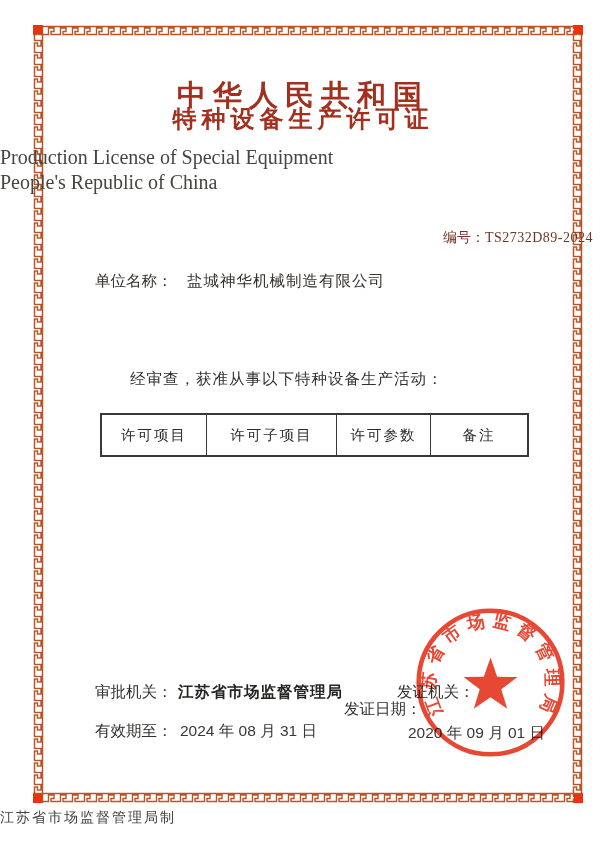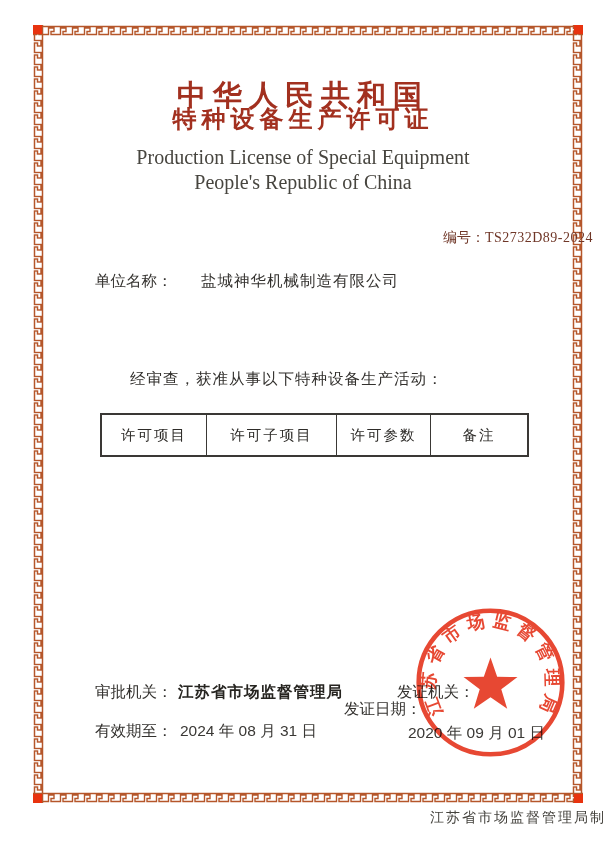--- a/index.html
+++ b/index.html
@@ -15,32 +15,32 @@
   }
   
   .border-band{position:absolute;}
   .corner{position:absolute;width:9px;height:9px;background:#e8330f;}
   
   .title-cn{position:absolute;left:0;width:606px;text-align:center;
     font-family:"Liberation Sans","DejaVu Sans",sans-serif;
     font-weight:bold;color:#a2301f;}
   .title-cn.l1{top:76px;font-size:29px;letter-spacing:7px;}
   .title-cn.l2{top:103px;font-size:24px;letter-spacing:5px;}
-  .title-en{position:absolute;left:0;width:606px;text-align:center;
+  .title-en{position:absolute;left:0;width:606px;text-align:left;
     font-family:"Liberation Serif","DejaVu Serif",serif;
     color:#47453f;font-size:20px;}
   .title-en.l1{top:146px;}
   .title-en.l2{top:171px;}
   
   .license-no{position:absolute;top:229px;right:46px;font-size:14px;color:#6f3627;}
   .license-no .num{font-family:"Liberation Serif","DejaVu Serif",serif;letter-spacing:.5px;}
   
   .field{position:absolute;left:95px;font-size:15.5px;white-space:nowrap;}
   .field .lab{display:inline-block;min-width:84px;}
-  .field .val{margin-left:22px;letter-spacing:1px;}
+  .field .val{margin-left:8px;letter-spacing:1px;}
   .statement{position:absolute;left:130px;top:369px;font-size:15.5px;letter-spacing:1px;}
   
   .lic-table{position:absolute;left:100px;top:413px;border-collapse:collapse;
     font-size:14.5px;color:#2e2c29;}
   .lic-table td,.lic-table th{border:1px solid #3a3835;text-align:center;
     vertical-align:middle;font-weight:normal;padding:0 2px;line-height:1.55;}
   .lic-table{border:2px solid #3a3835;}
   .lic-table th{height:40px;letter-spacing:2px;}
   .lic-table td{height:52px;}
   .c1{width:100px;} .c2{width:125px;} .c3{width:89px;} .c4{width:92px;margin-top:16px;}
@@ -50,21 +50,21 @@
   .b-label{position:absolute;font-size:15.5px;white-space:nowrap;}
   .b-value-bold{position:absolute;font-size:15.5px;font-weight:bold;
     font-family:"Liberation Sans","DejaVu Sans",sans-serif;
     letter-spacing:1px;white-space:nowrap;color:#262420;}
   .b-date{position:absolute;font-size:15.5px;white-space:nowrap;
     font-family:"Liberation Sans","DejaVu Sans",sans-serif;color:#3a3835;}
   
   .seal{position:absolute;left:404px;top:599px;width:173px;height:167px;
     mix-blend-mode:multiply;opacity:.93;}
   
-  .footer{position:absolute;left:0;top:809px;width:606px;text-align:right;
+  .footer{position:absolute;left:0;top:809px;width:606px;text-align:left;
     font-family:"Liberation Sans","DejaVu Sans",sans-serif;
     font-size:14px;letter-spacing:2px;color:#44423d;}
 </style>
 </head>
 <body>
 
 <div class="page">
 
   <svg class="border-band" style="left:33px;top:25px;width:550px;height:11px">
     <defs>

